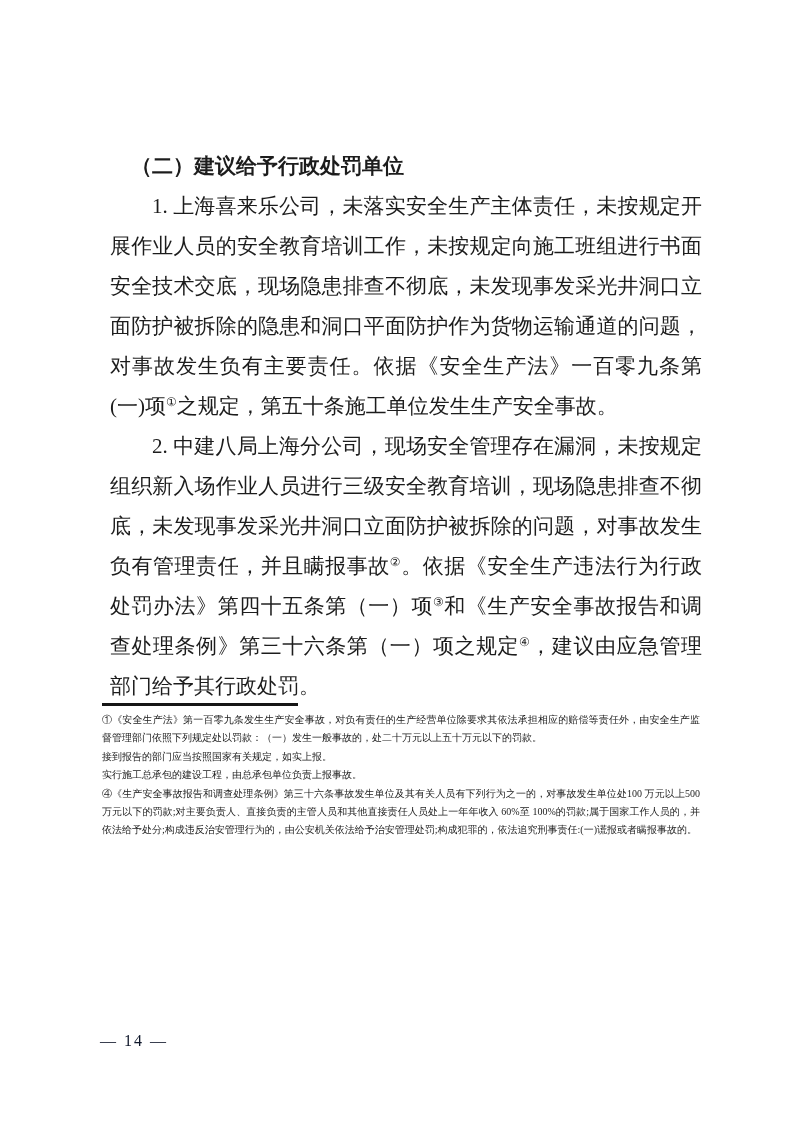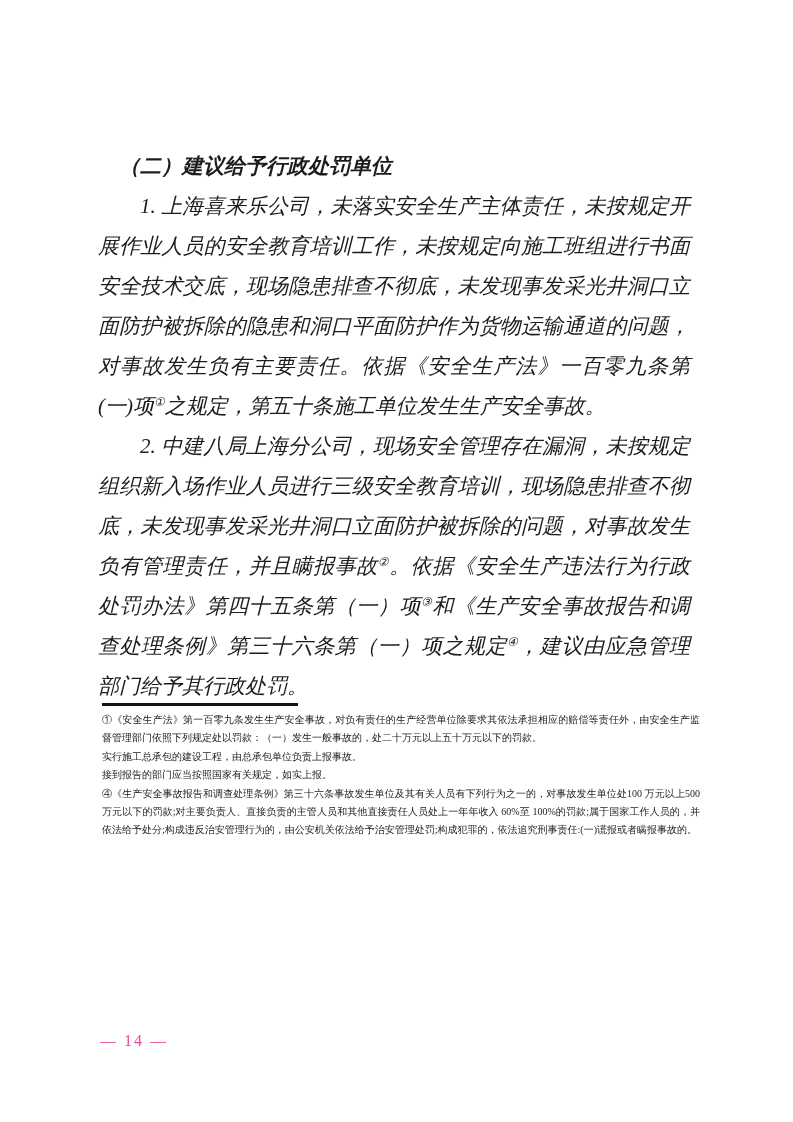--- a/index.html
+++ b/index.html
@@ -11,27 +11,26 @@
     position: relative;
     width: 793px;
     height: 1122px;
     background: #ffffff;
     overflow: hidden;
     font-family: "Liberation Serif", "DejaVu Serif", serif;
     color: #1c1c1c;
   }
   .text-block {
     position: absolute;
-    left: 98px;
+    left: 110px;
     top: 146px;
     width: 592px;
     font-size: 21px;
     line-height: 40px;
     text-align: justify;
-    font-style: italic;
   }
   .section-heading {
     margin: 0;
     font-size: 21px;
     font-weight: bold;
     line-height: 40px;
     text-indent: 1em;
     text-align: left;
   }
   .body-para {
@@ -61,21 +60,21 @@
     text-align: justify;
   }
   .footnote-item { margin: 0; }
   .footnote-line { margin: 0; }
   .page-number {
     position: absolute;
     left: 100px;
     top: 1032px;
     font-size: 16px;
     letter-spacing: 2px;
-    color: #ec4899;
+    color: #0f172a;
   }
 </style>
 </head>
 <body>
 
 <div class="page">
 
   <div class="text-block">
     <h2 class="section-heading">（二）建议给予行政处罚单位</h2>
     <div id="paras">
@@ -84,22 +83,22 @@
       </div>
   </div>
 
   <div class="footnote-sep"></div>
 
   <div class="footnotes" id="footnotes">
       <div class="footnote-item">
         <div class="footnote-line">①《安全生产法》第一百零九条发生生产安全事故，对负有责任的生产经营单位除要求其依法承担相应的赔偿等责任外，由安全生产监督管理部门依照下列规定处以罚款：（一）发生一般事故的，处二十万元以上五十万元以下的罚款。</div>
       </div>
       <div class="footnote-item">
+        <div class="footnote-line">接到报告的部门应当按照国家有关规定，如实上报。</div>
         <div class="footnote-line">实行施工总承包的建设工程，由总承包单位负责上报事故。</div>
-        <div class="footnote-line">接到报告的部门应当按照国家有关规定，如实上报。</div>
       </div>
       <div class="footnote-item">
         <div class="footnote-line">④《生产安全事故报告和调查处理条例》第三十六条事故发生单位及其有关人员有下列行为之一的，对事故发生单位处100 万元以上500 万元以下的罚款;对主要负责人、直接负责的主管人员和其他直接责任人员处上一年年收入 60%至 100%的罚款;属于国家工作人员的，并依法给予处分;构成违反治安管理行为的，由公安机关依法给予治安管理处罚;构成犯罪的，依法追究刑事责任:(一)谎报或者瞒报事故的。</div>
       </div>
     </div>
 
   <div class="page-number">— 14 —</div>
 
 </div>
 

